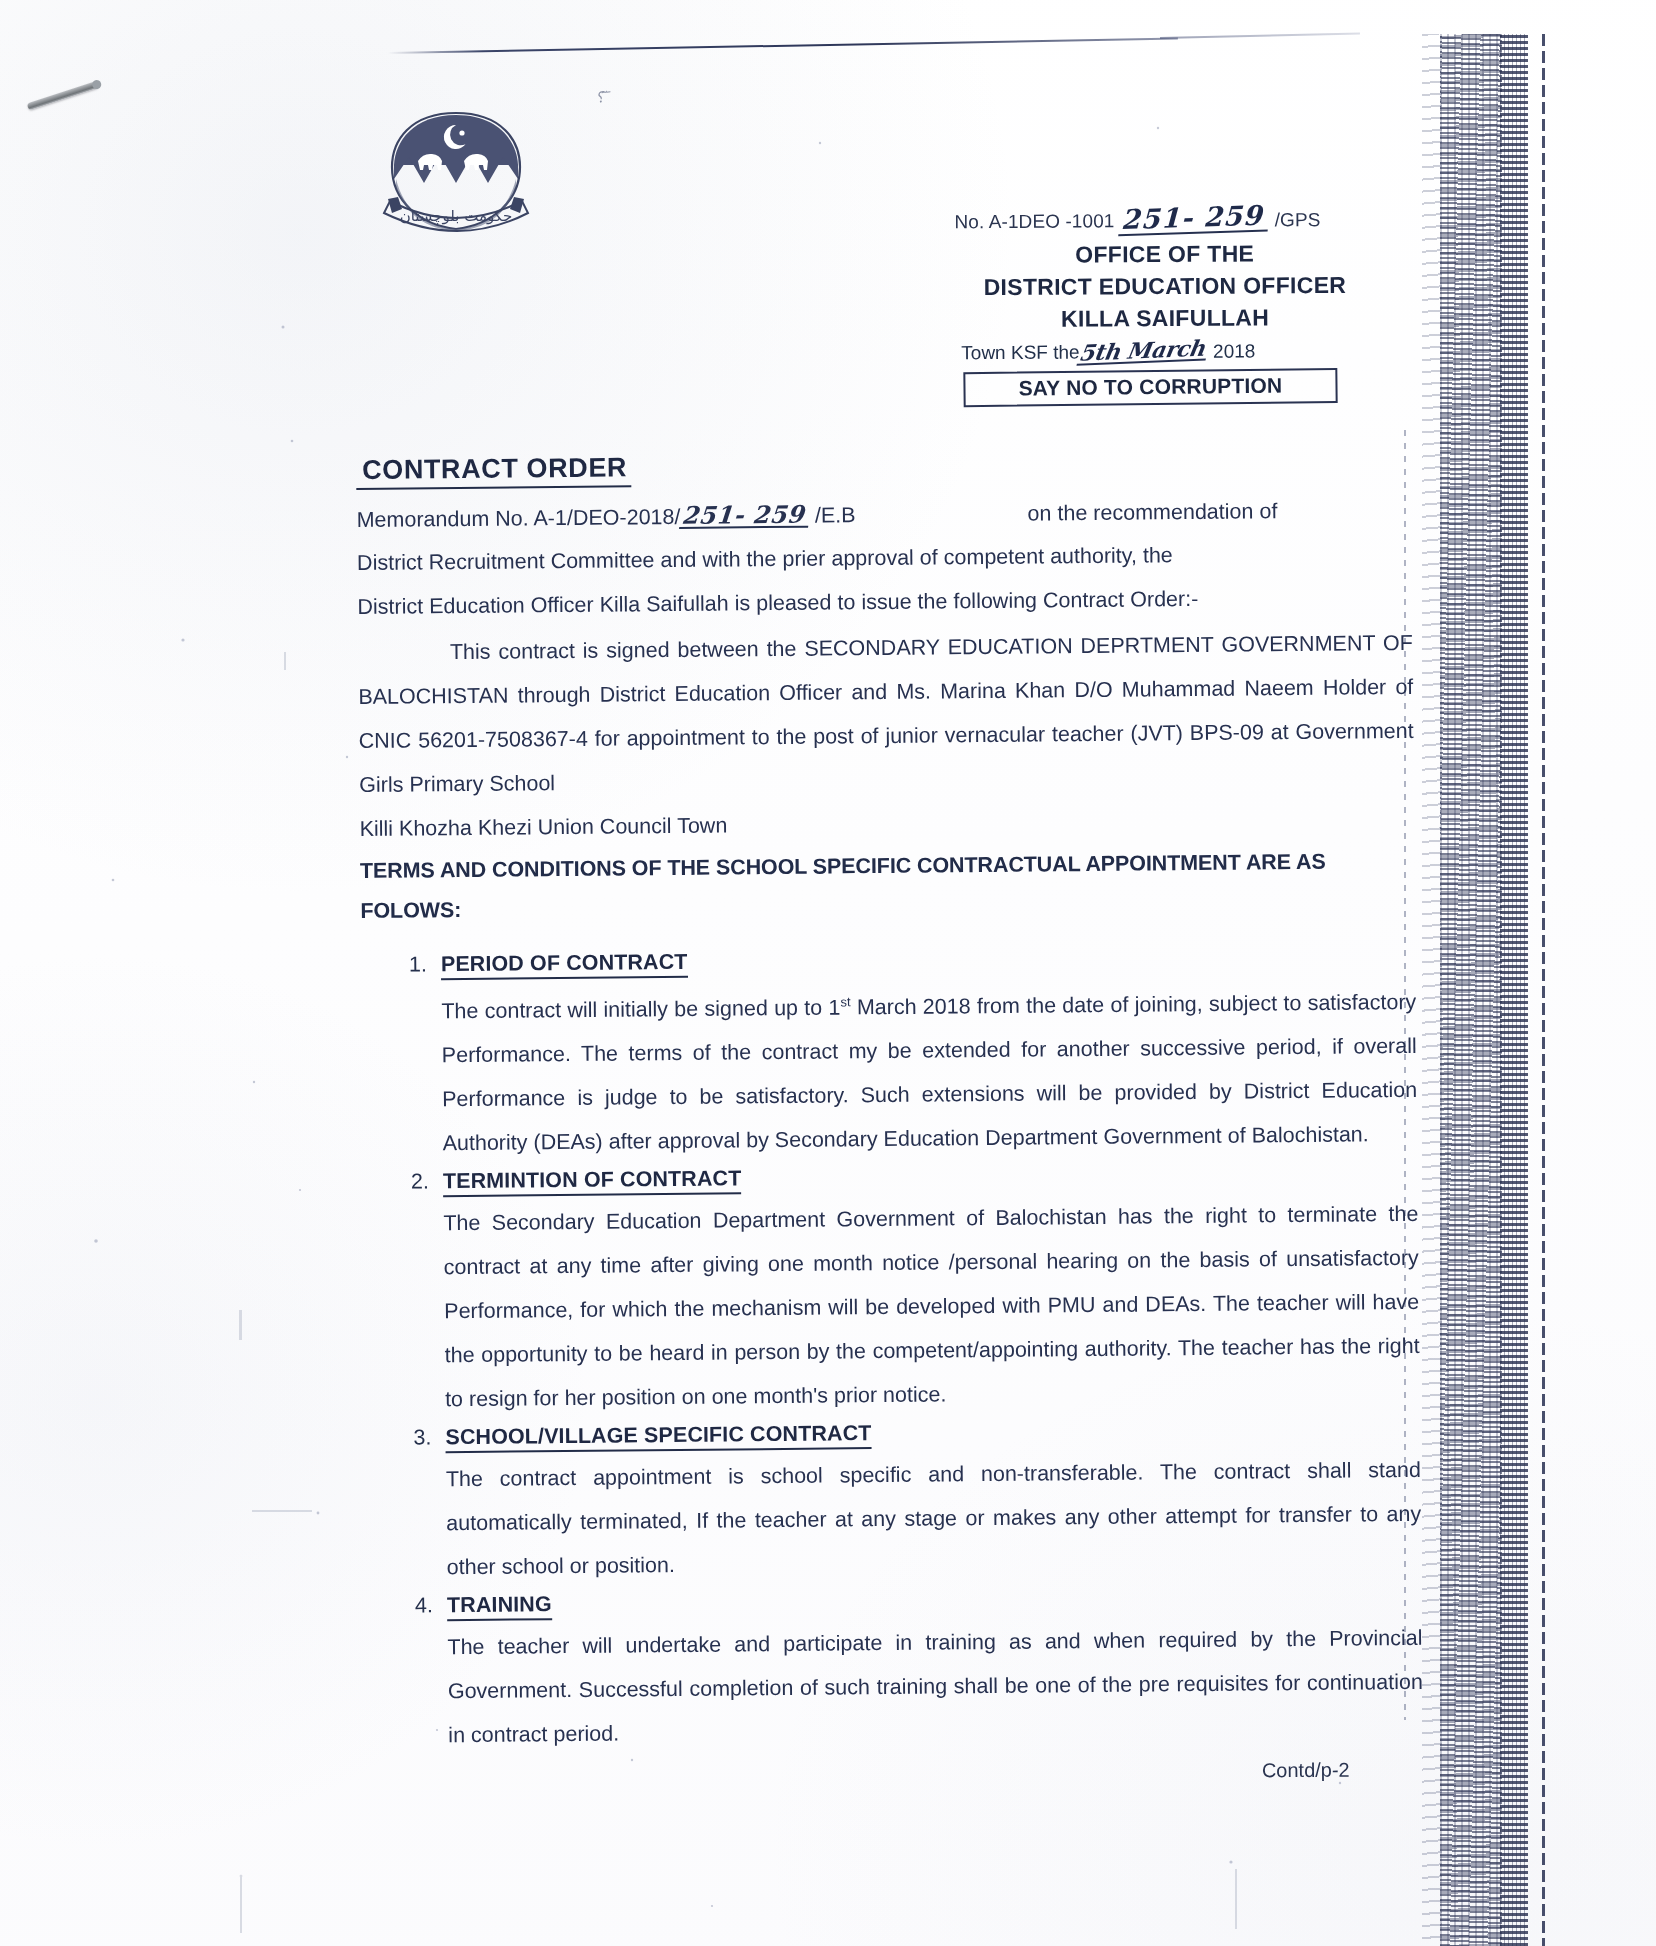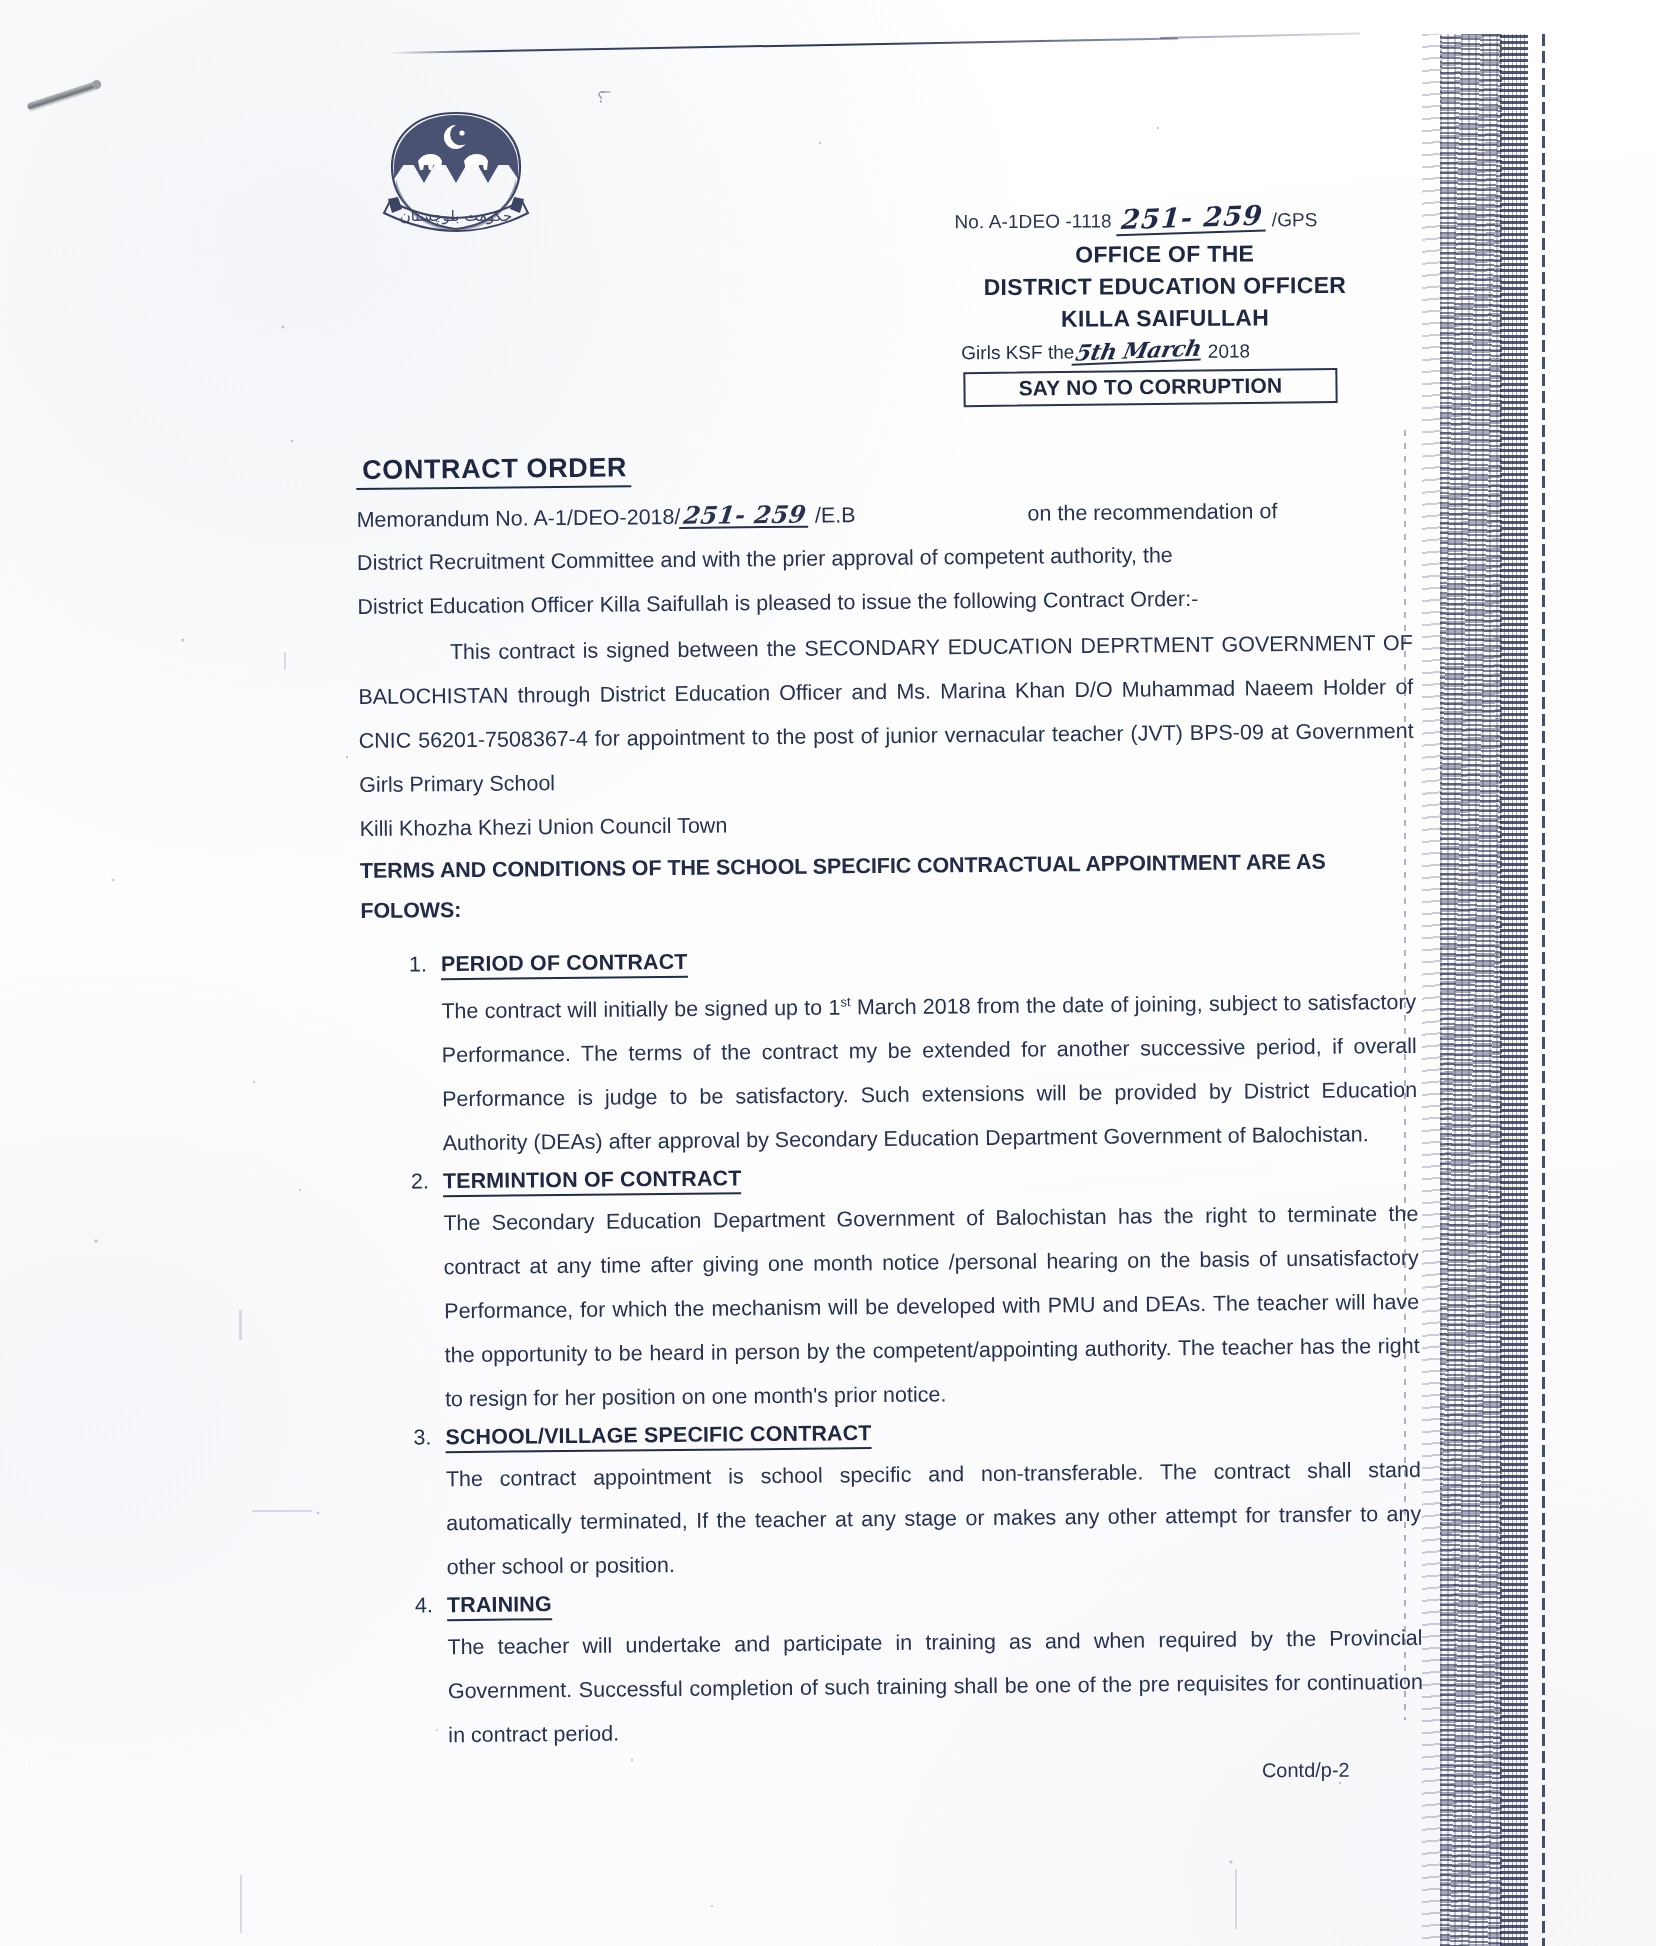--- a/index.html
+++ b/index.html
@@ -421,33 +421,33 @@
       <path d="M14 96 q66 34 132 0 l6 12 q-70 36 -144 0 Z" fill="none" stroke="#3b4463" stroke-width="2"></path>
       <path d="M12 94 l10 -2 l4 12 l-10 4 Z" fill="#3b4463"></path>
       <path d="M148 94 l-10 -2 l-4 12 l10 4 Z" fill="#3b4463"></path>
       <text x="80" y="116" text-anchor="middle" font-family="'DejaVu Sans', sans-serif" font-size="15" fill="#3b4463">حکومت بلوچستان</text>
     </svg>
   </div>
 
   <div id="header-block">
 
     <div class="ref-line">
-      <span>No. A-1DEO -1118</span>
+      <span>No. A-1DEO -1001</span>
       <span class="hand">251- 259</span>
       <span>/GPS</span>
     </div>
 
     <div class="office-title">
       <div class="l1">OFFICE OF THE</div>
       <div class="l2">DISTRICT EDUCATION OFFICER</div>
       <div class="l3">KILLA SAIFULLAH</div>
     </div>
 
     <div id="dated-line">
-      <span>Girls KSF the</span><span class="hand-date">5th March</span>
+      <span>Town KSF the</span><span class="hand-date">5th March</span>
       <span>2018</span>
     </div>
 
     <div id="corruption-box">SAY NO TO CORRUPTION</div>
   </div>
 
   <div id="doc-body">
 
     <div id="contract-order-title">CONTRACT ORDER</div>
 

